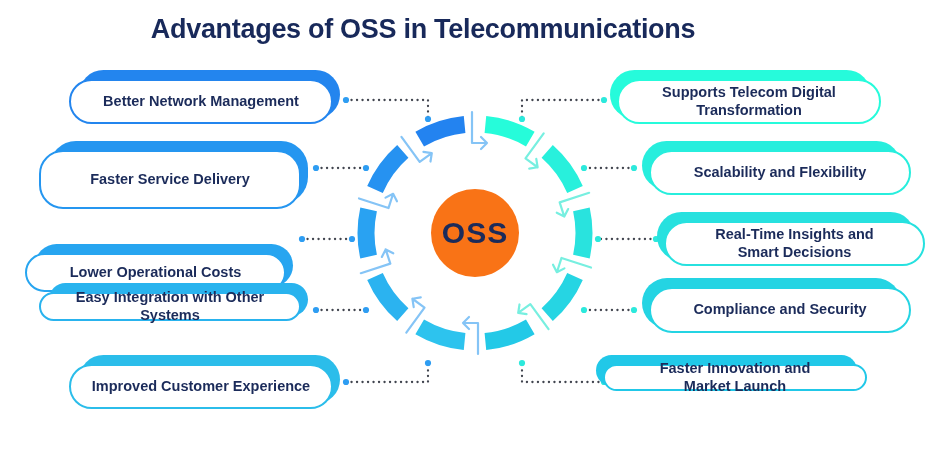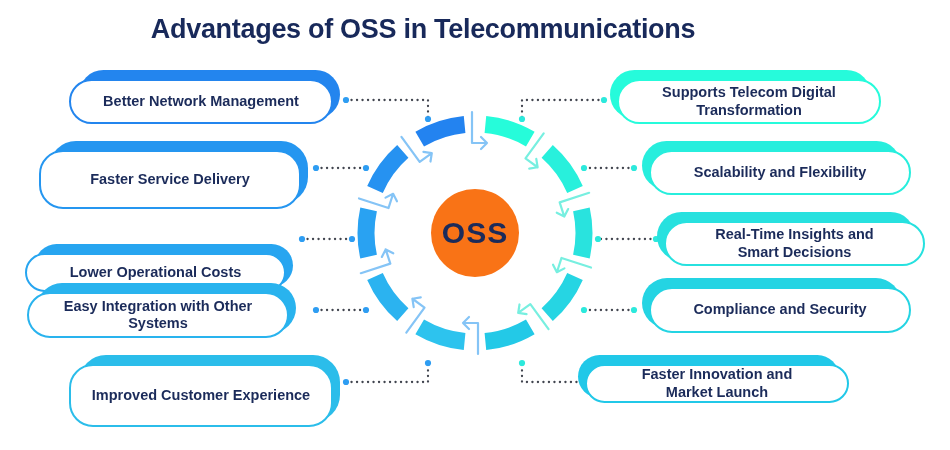--- a/index.html
+++ b/index.html
@@ -115,27 +115,27 @@
     <div class="pill-front">
       <span>Faster Service Delivery</span>
     </div>
   </div>
   <div class="pill left" style="left: 25px; top: 212px; width: 268px; height: 48px; margin-top: 32px; --c: #27a5f0;">
     <div class="pill-back"></div>
     <div class="pill-front">
       <span>Lower Operational Costs</span>
     </div>
   </div>
-  <div class="pill left" style="left: 27px; top: 283px; width: 269px; height: 55px; --c: #29b3ee;">
+  <div class="pill left" style="left: 39px; top: 283px; width: 269px; height: 38px; --c: #29b3ee;">
     <div class="pill-back"></div>
     <div class="pill-front">
       <span>Easy Integration with Other Systems</span>
     </div>
   </div>
-  <div class="pill left" style="left: 69px; top: 355px; width: 271px; height: 72px; --c: #2bbdea;">
+  <div class="pill left" style="left: 69px; top: 355px; width: 271px; height: 54px; --c: #2bbdea;">
     <div class="pill-back"></div>
     <div class="pill-front">
       <span>Improved Customer Experience</span>
     </div>
   </div>
 
   <div class="pill right" style="left: 610px; top: 70px; width: 271px; height: 54px; --c: #26fbdb;">
     <div class="pill-back"></div>
     <div class="pill-front">
       <span>Supports Telecom Digital
@@ -154,21 +154,21 @@
     <div class="pill-front">
       <span>Scalability and Flexibility</span>
     </div>
   </div>
   <div class="pill right" style="left: 642px; top: 278px; width: 269px; height: 55px; --c: #24d4e3;">
     <div class="pill-back"></div>
     <div class="pill-front">
       <span>Compliance and Security</span>
     </div>
   </div>
-  <div class="pill right" style="left: 578px; top: 355px; width: 271px; height: 48px; --c: #21c8e8;">
+  <div class="pill right" style="left: 596px; top: 355px; width: 271px; height: 36px; --c: #21c8e8;">
     <div class="pill-back"></div>
     <div class="pill-front">
       <span>Faster Innovation and
 Market Launch</span>
     </div>
   </div>
 
   <div class="center-badge">
     <span>OSS</span>
   </div>

